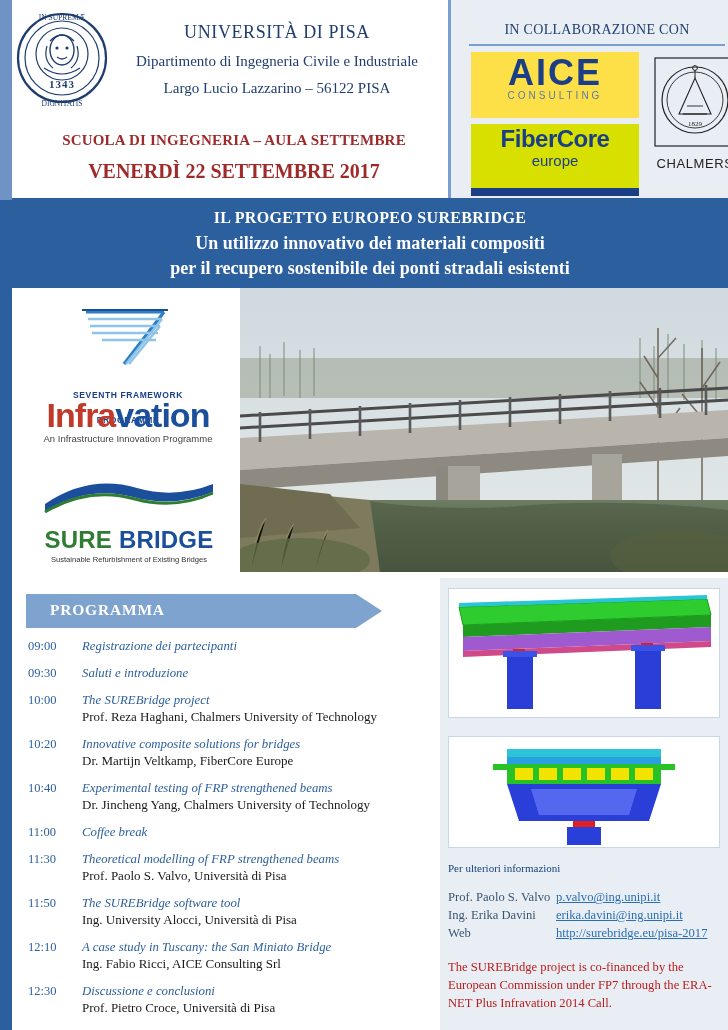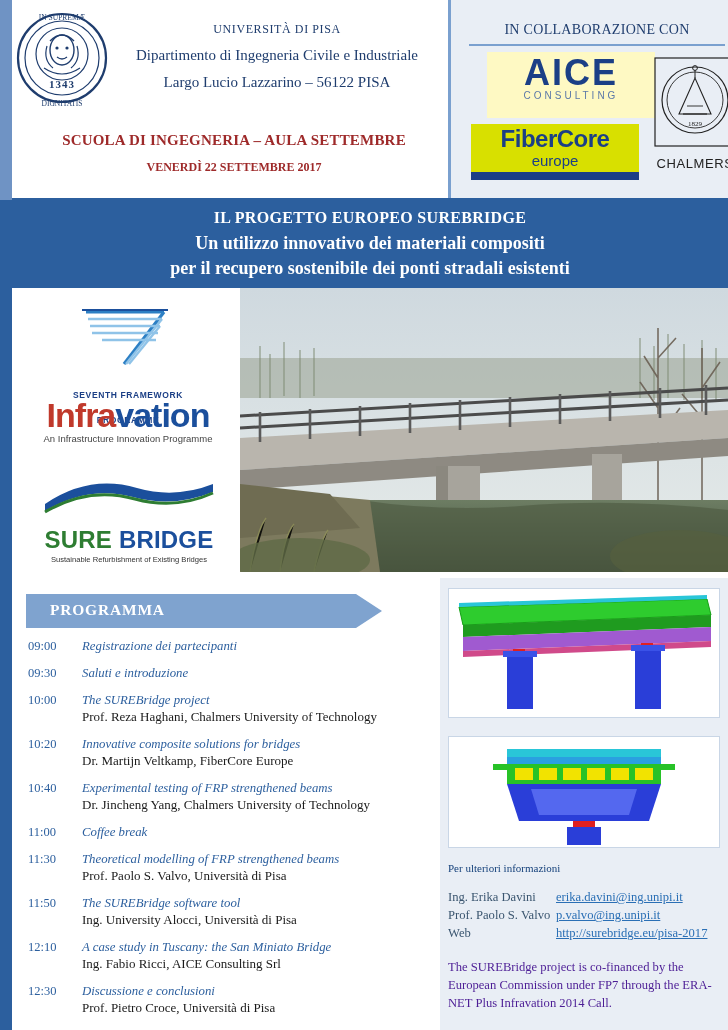--- a/index.html
+++ b/index.html
@@ -44,42 +44,42 @@
   .crest-svg { display:block; }
 
   .uni-block {
     position: absolute;
     left: 100px; top: 22px;
     width: 330px;
     text-align: center;
     color: #1f3d6e;
   }
   .uni-line1 {
-    font-size: 12px;
+    font-size: 18px;
     letter-spacing: 0.6px;
     margin-bottom: 10px;
   }
   .uni-line2 {
     font-size: 15px;
     margin-bottom: 10px;
   }
   .uni-line3 {
     font-size: 15px;
   }
 
   .venue-block {
     position: absolute;
     left: 12px; top: 132px;
     width: 420px;
     text-align: center;
     color: #9e2a2a;
     font-weight: bold;
   }
   .venue-line1 { font-size: 15px; margin-bottom: 11px; letter-spacing: .2px;}
-  .venue-line2 { font-size: 12px; }
+  .venue-line2 { font-size: 20px; }
 
   
   .collab {
     position: absolute;
     left: 436px; top: 0;
     width: 292px; height: 198px;
     background: #e9eef5;
     border-left: 3px solid #7aa0cf;
   }
   .collab-title {
@@ -92,44 +92,44 @@
     letter-spacing: .3px;
   }
   .collab-rule {
     position: absolute;
     left: 18px; top: 44px;
     width: 256px; height: 2px;
     background: #7aa0cf;
   }
   .aice {
     position: absolute;
-    left: 36px; top: 52px;
+    left: 20px; top: 52px;
     width: 168px; height: 66px;
-    background: #fef9c3;
+    background: #fde047;
     text-align: center;
   }
   .aice-name {
     font-family: "Liberation Sans", sans-serif;
     font-weight: bold;
     font-size: 36px;
     color: #1b3f86;
     letter-spacing: 2px;
     line-height: 42px;
   }
   .aice-sub {
     font-family: "Liberation Sans", sans-serif;
     font-size: 10px;
     color: #5c79a8;
     letter-spacing: 3px;
     margin-top: -4px;
   }
   .fibercore {
     position: absolute;
     left: 20px; top: 124px;
-    width: 168px; height: 56px;
+    width: 168px; height: 72px;
     background: #d8e000;
     border-bottom: 8px solid #1b3f86;
     box-sizing: border-box;
   }
   .fiber-text {
     font-family: "Liberation Sans", sans-serif;
     font-weight: bold;
     font-size: 24px;
     color: #1b3f86;
     text-align: center;
@@ -293,21 +293,21 @@
     color: #14407a; font-size: 11px; font-weight: normal; margin-bottom: 14px;
   }
   .info-row { display: flex; font-size: 12.6px; line-height: 18px; }
   .info-label { width: 108px; flex: 0 0 108px; color: #3a556f; }
   .info-value a, .info-value {
     color: #2a6fb5; text-decoration: underline;
   }
   .funding {
     position: absolute; left: 8px; top: 380px;
     width: 276px;
-    color: #4c1d95; font-size: 12.6px; line-height: 18px;
+    color: #b91c1c; font-size: 12.6px; line-height: 18px;
   }
 </style>
 </head>
 <body>
 
 <div class="left-rail">
   <div class="left-rail-light"></div>
 </div>
 
 <div class="header">
@@ -620,27 +620,27 @@
 
       <rect x="44" y="27" width="14" height="6" fill="#27c227"></rect>
       <rect x="212" y="27" width="14" height="6" fill="#27c227"></rect>
     </svg>
   </div>
 
   <div class="info">
     <div class="info-head">Per ulteriori informazioni</div>
 
     <div class="info-row">
+      <div class="info-label">Prof. Paolo S. Valvo</div>
+      <div class="info-value">p.valvo@ing.unipi.it</div>
+    </div>
+
+    <div class="info-row">
       <div class="info-label">Ing. Erika Davini</div>
       <div class="info-value">erika.davini@ing.unipi.it</div>
-    </div>
-
-    <div class="info-row">
-      <div class="info-label">Prof. Paolo S. Valvo</div>
-      <div class="info-value">p.valvo@ing.unipi.it</div>
     </div>
 
     <div class="info-row">
       <div class="info-label">Web</div>
       <div class="info-value">http://surebridge.eu/pisa-2017</div>
     </div>
   </div>
 
   <div class="funding">The SUREBridge project is co-financed by the European Commission under FP7 through the ERA-NET Plus Infravation 2014 Call.</div>
 </div>

